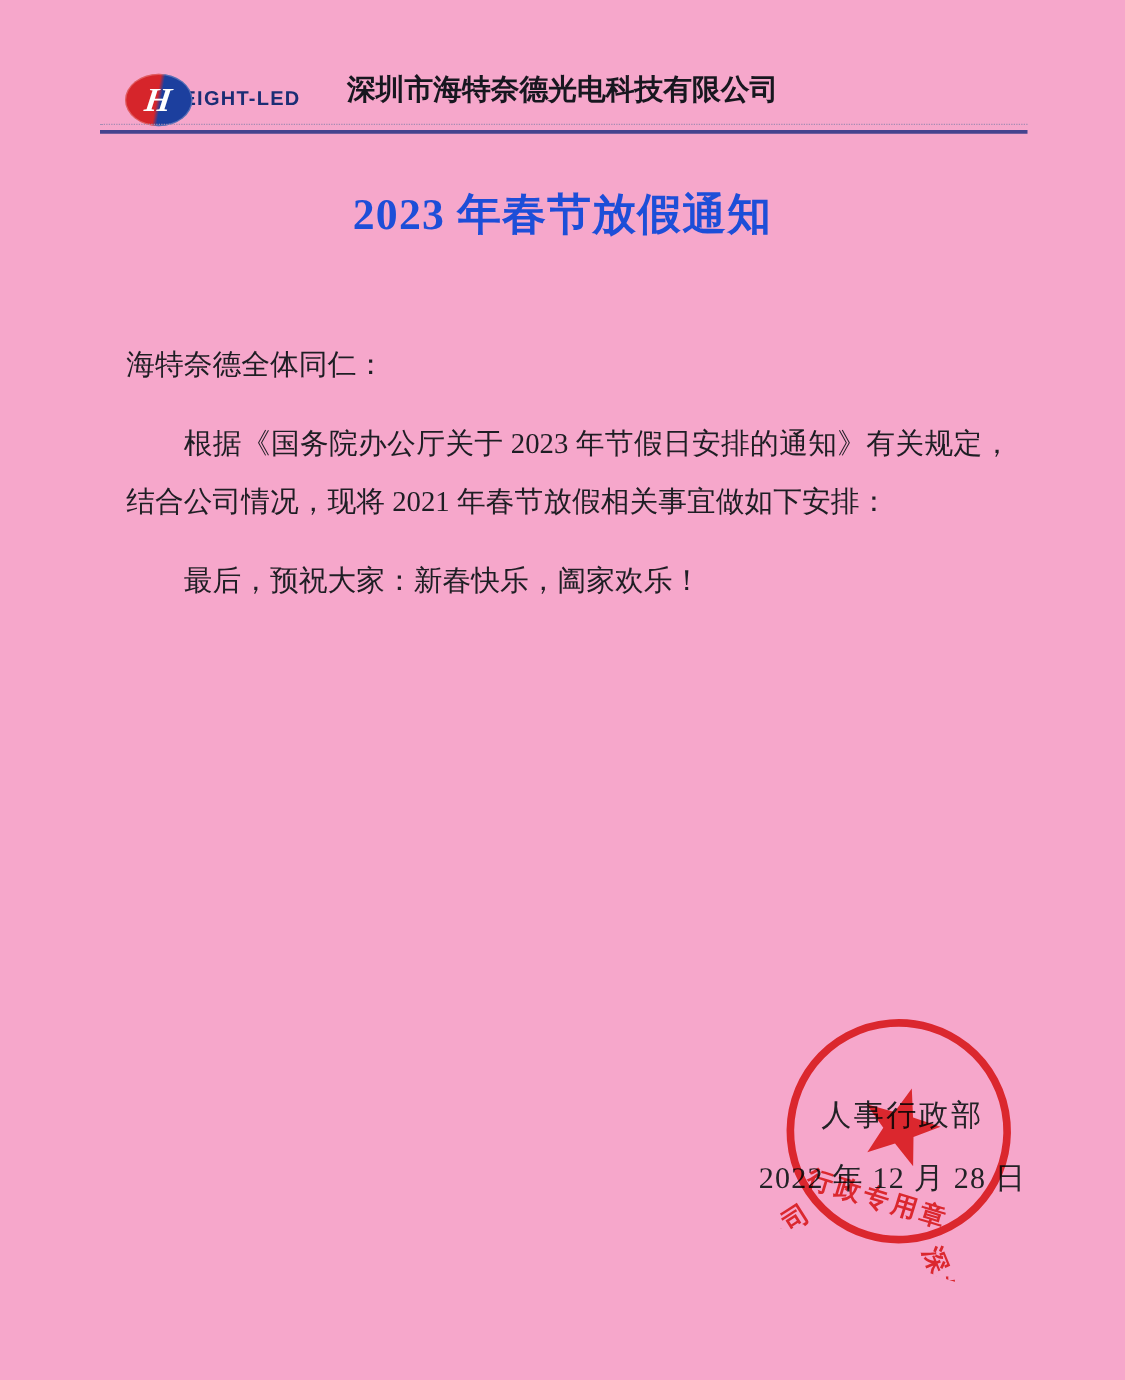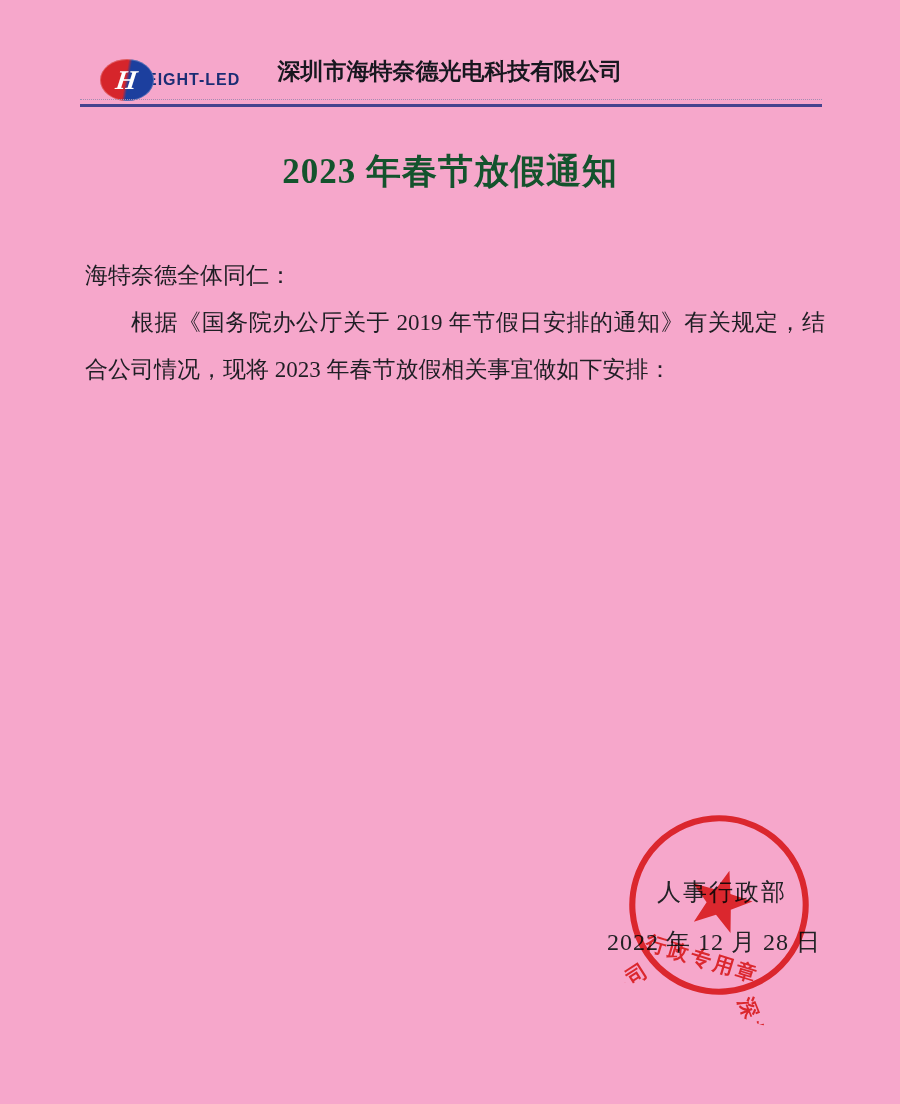--- a/index.html
+++ b/index.html
@@ -41,29 +41,29 @@
     position:absolute;left:80px;top:104px;width:742px;height:3px;
     background:#45438e;
   }
   .divider::before{
     content:"";position:absolute;left:0;top:-5px;width:100%;height:0;
     border-top:1px dotted #a58cb2;
   }
   
   .title{
     position:absolute;left:0;top:148px;width:100%;margin:0;
-    text-align:center;font-size:35px;font-weight:bold;color:#14532d;
+    text-align:center;font-size:35px;font-weight:bold;color:#1d4ed8;
     letter-spacing:1px;
   }
   
   .body{
     position:absolute;left:85px;top:252px;width:740px;
     font-size:23px;line-height:47px;text-align:justify;
   }
-  .body p{margin:0;}
+  .body p{margin:16px;}
   .indent{text-indent:2em;}
   .body strong{font-weight:bold;}
   
   .sig-dept{
     position:absolute;left:657px;top:876px;
     font-size:24px;letter-spacing:2px;color:#222226;
   }
   .sig-date{
     position:absolute;left:607px;top:926px;
     font-size:24px;letter-spacing:1px;color:#222226;
@@ -87,21 +87,22 @@
     </span>
     <span class="logo-text">EIGHT-LED</span>
   </div>
   <div class="company-name">深圳市海特奈德光电科技有限公司</div>
   <div class="divider"></div>
 
   <h1 class="title">2023 年春节放假通知</h1>
 
   <main class="body">
     <p>海特奈德全体同仁：</p>
-    <p class="indent"><span>根据《国务院办公厅关于 2019 年节假日安排的通知》有关规定，结合公司情况，现将 2023 年春节放假相关事宜做如下安排：</span></p>
+    <p class="indent"><span>根据《国务院办公厅关于 2023 年节假日安排的通知》有关规定，结合公司情况，现将 2021 年春节放假相关事宜做如下安排：</span></p>
+    <p class="indent">最后，预祝大家：新春快乐，阖家欢乐！</p>
   </main>
 
   <div class="sig-dept">人事行政部</div>
   <div class="sig-date">2022 年 12 月 28 日</div>
 
   <svg class="stamp" viewBox="0 0 200 200" width="204" height="204" aria-hidden="true">
     <defs>
       <path id="stamp-ring-path" d="M 100,168 A 68,68 0 1 1 99.99,168"></path>
     </defs>
     <circle cx="100" cy="100" r="85" fill="none" stroke="#e12a28" stroke-width="6"></circle>

